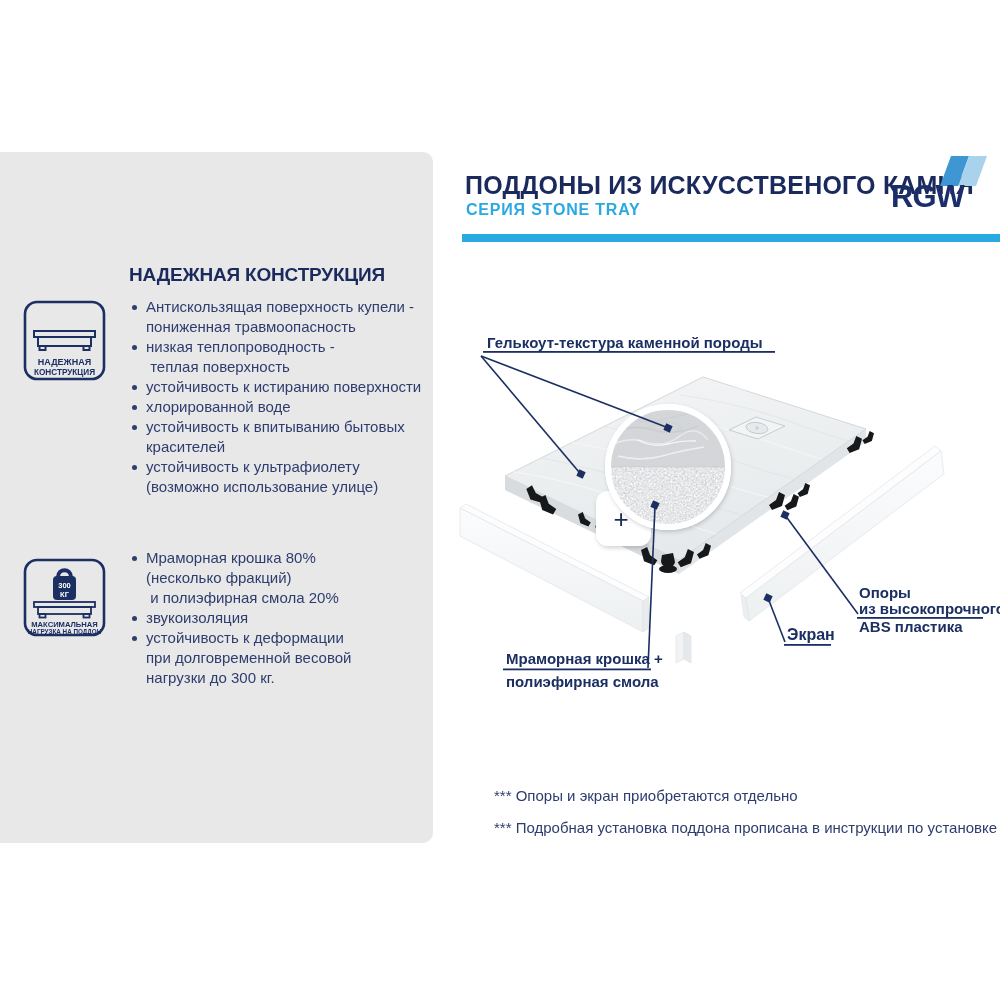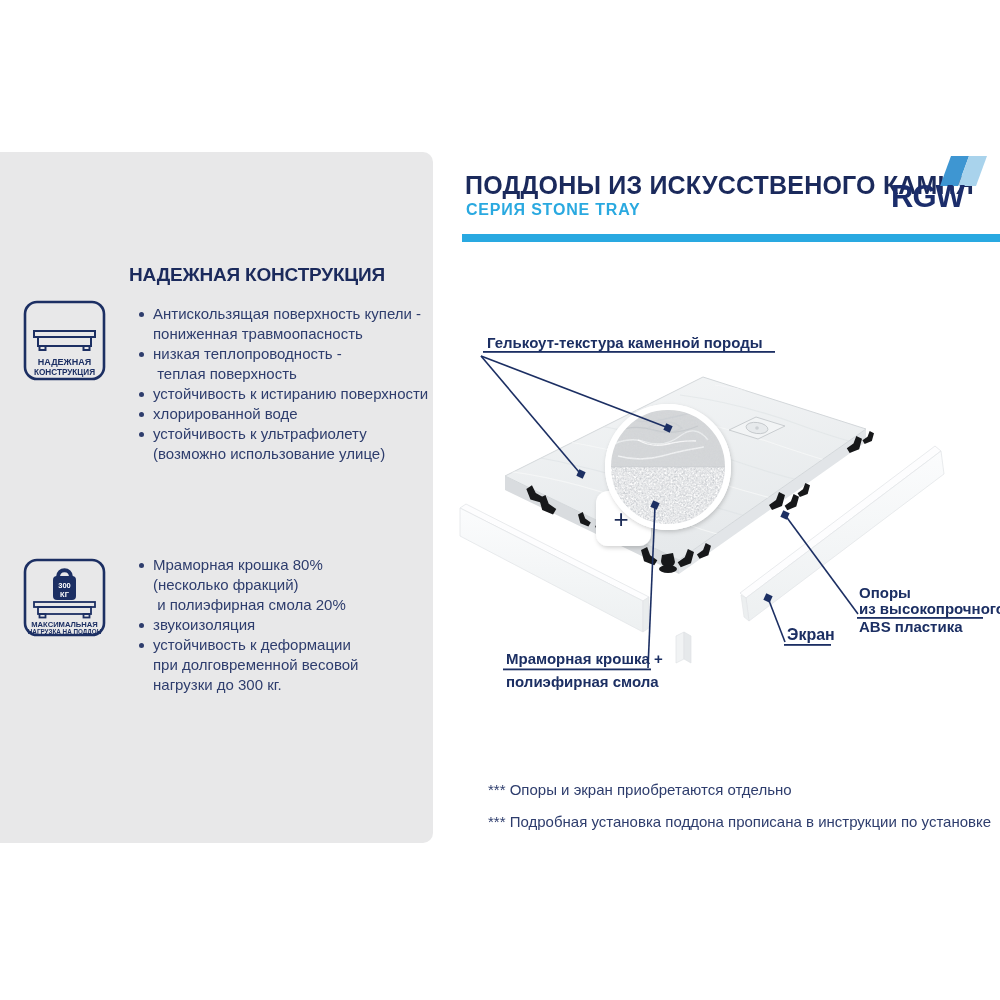--- a/index.html
+++ b/index.html
@@ -22,41 +22,41 @@
   
   .sidebar{
     position:absolute;left:0;top:152px;width:433px;height:691px;
     background:#e8e8e9;border-radius:0 10px 10px 0;
   }
   .sidebar-heading{
     position:absolute;left:129px;top:264px;margin:0;
     font-size:19px;font-weight:bold;color:#1b2a5c;letter-spacing:-0.2px;white-space:nowrap;
   }
   ul.features{
-    position:absolute;left:130px;margin:8px;padding:0;list-style:none;width:300px;
+    position:absolute;left:130px;margin:1px;padding:0;list-style:none;width:300px;
   }
   ul.features.list1{top:296px;}
   ul.features.list2{top:547px;}
   ul.features li{
     position:relative;padding-left:15px;margin:0;
     font-size:15px;line-height:20px;color:#2e3d6d;
   }
   ul.features li::before{
     content:"";position:absolute;left:1px;top:7.5px;width:5px;height:5px;border-radius:50%;
     background:#2e3d6d;
   }
   ul.features .line{display:block;white-space:pre-wrap;}
   .side-icon{position:absolute;left:22px;width:85px;}
   .side-icon.icon1{top:299px;height:83px;}
   .side-icon.icon2{top:557px;height:81px;}
   
   .diagram-svg{position:absolute;left:420px;top:320px;width:580px;height:440px;}
   
   .footnote{
-    position:absolute;left:478px;margin:10px;
+    position:absolute;left:478px;margin:16px;
     font-size:15px;color:#2e3d6d;white-space:nowrap;
   }
   .footnote.f1{top:771px;}
   .footnote.f2{top:803px;}
 </style>
 </head>
 <body>
 
 <h1 class="page-title">ПОДДОНЫ ИЗ ИСКУССТВЕНОГО КАМНЯ</h1>
 <div class="page-subtitle">СЕРИЯ STONE TRAY</div>
@@ -107,20 +107,24 @@
     </li>
     <li>
       <span class="line">низкая теплопроводность -</span>
       <span class="line"> теплая поверхность</span>
     </li>
     <li>
       <span class="line">устойчивость к истиранию поверхности</span>
     </li>
     <li>
       <span class="line">хлорированной воде</span>
+    </li>
+    <li>
+      <span class="line">устойчивость к впитыванию бытовых</span>
+      <span class="line">красителей</span>
     </li>
     <li>
       <span class="line">устойчивость к ультрафиолету</span>
       <span class="line">(возможно использование улице)</span>
     </li>
   </ul>
 <ul class="features list2">
     <li>
       <span class="line">Мраморная крошка 80%</span>
       <span class="line">(несколько фракций)</span>

